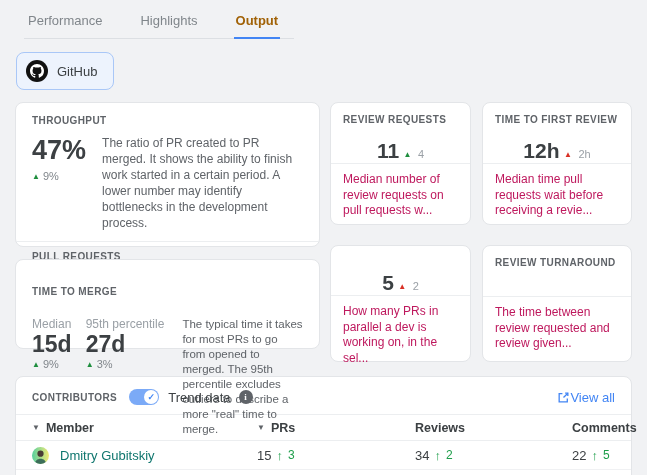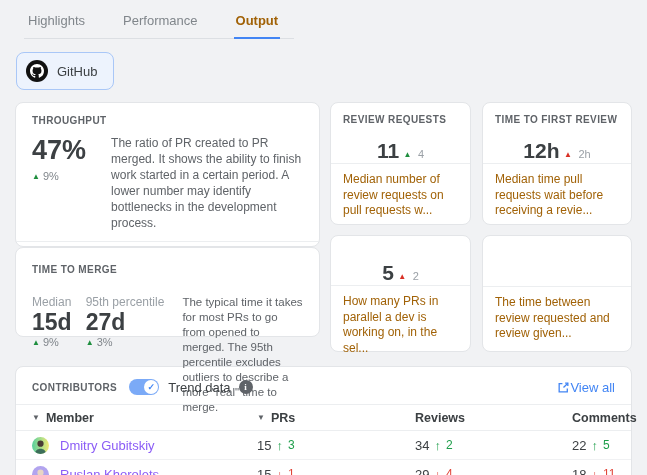--- a/index.html
+++ b/index.html
@@ -19,86 +19,86 @@
   .source-row { margin:13px 0 0 16px; }
   .source-btn {
     display:inline-flex; align-items:center; gap:9px;
     background:#edf3fd; border:1px solid #a9c7f7; border-radius:8px;
     padding:7px 16px 7px 9px; font-size:13px; color:#3c4043; cursor:pointer;
   }
   .gh-badge { width:22px; height:22px; border-radius:50%; background:#111; display:flex; align-items:center; justify-content:center; }
   .gh-badge svg { width:14px; height:14px; fill:#fff; }
   
   .main { display:flex; gap:10px; padding:0 15px; margin-top:12px; }
-  .left-col { width:305px; display:flex; flex-direction:column; flex:none; }
-  .right-grid { flex:1; display:grid; grid-template-columns:141px 1fr; grid-template-rows:123px 117px; gap:10px 11px; }
+  .left-col { width:305px; display:flex; flex-direction:column; gap:12px; flex:none; }
+  .right-grid { flex:1; display:grid; grid-template-columns:141px 1fr; grid-template-rows:123px 117px; gap:20px 11px; }
   .card { background:#fff; border:1px solid #e3e5e8; border-radius:8px; }
   .card-title { font-size:10px; font-weight:bold; letter-spacing:.4px; color:#5f6368; }
   
   .tp-card { height:145px; padding:12px 16px 0 16px; }
   .tp-body { display:flex; gap:16px; margin-top:10px; }
   .big-val { font-size:27px; font-weight:bold; color:#3c4043; line-height:1.1; }
   .delta-line { font-size:11px; color:#80868b; margin-top:4px; white-space:nowrap; }
   .tri { font-size:8px; vertical-align:1px; }
   .tri.up-green { color:#1e8e3e; }
   .tri.up-red { color:#d93025; }
   .desc { font-size:12px; color:#5f6368; line-height:1.33; }
-  .tp-desc { flex:1;margin-left:9px; }
+  .tp-desc { flex:1; }
   .tp-divider { border-top:1px solid #eceef0; margin:9px -16px 0 -16px; }
   .pr-section { padding-top:9px; }
   .pr-stats { display:flex; gap:19px; margin-top:6px; }
   .pr-stat .v { font-size:16px; color:#3c4043; }
   .pr-stat .l { font-size:12px; color:#9aa0a6; margin-top:1px; }
   
-  .ttm-card { height:90px; padding:16px 16px; }
+  .ttm-card { height:90px; padding:26px 16px; }
   .ttm-body { display:flex; gap:14px; margin-top:20px; }
   .ttm-stat .lbl { font-size:12px; color:#9aa0a6; }
   .ttm-stat .val { font-size:23px; font-weight:bold; color:#3c4043; line-height:1.15; }
   .ttm-stat .dl { font-size:11px; color:#80868b; margin-top:1px; }
   .ttm-desc { flex:1; font-size:11.5px; color:#5f6368; line-height:1.3; margin-left:4px; }
   
   .metric-card { padding:11px 12px 9px 12px; display:flex; flex-direction:column; }
   .metric-val-row { text-align:center; margin-top:14px; }
   .metric-val { font-size:21px; font-weight:bold; color:#3c4043; }
   .metric-delta { font-size:11px; color:#9aa0a6; margin-left:2px; }
   .metric-spacer { flex:1; }
-  .metric-desc { border-top:1px solid #eceef0; margin:0 -12px; padding:8px 12px 0 12px; font-size:12px; color:#a16207; line-height:1.3; }
+  .metric-desc { border-top:1px solid #eceef0; margin:0 -12px; padding:8px 12px 0 12px; font-size:12px; color:#be185d; line-height:1.3; }
   
   .contrib-card { margin:14px 15px 0 15px; padding-top:10px; }
   .contrib-head { display:flex; align-items:center; padding:2px 16px 9px 16px; }
   .toggle { width:30px; height:16px; border-radius:8px; background:#7baaf7; margin-left:12px; position:relative; cursor:pointer; flex:none; }
   .toggle .knob { position:absolute; right:1px; top:1px; width:14px; height:14px; background:#fff; border-radius:50%; display:flex; align-items:center; justify-content:center; font-size:9px; color:#4285f4; font-weight:bold; }
   .toggle-label { font-size:13px; color:#3c4043; margin-left:9px; }
   .info-icon { width:14px; height:14px; border-radius:50%; background:#5f6368; color:#fff; font-size:9px; font-weight:bold; display:inline-flex; align-items:center; justify-content:center; margin-left:8px; font-family:"Liberation Serif",serif; cursor:pointer; }
   .head-spacer { flex:1; }
   .view-all { display:inline-flex; align-items:center; gap:0; color:#4285f4; font-size:13px; cursor:pointer; }
   .view-all svg { width:13px; height:13px; stroke:#4285f4; }
   .ctable-header, .ctable-row { display:grid; grid-template-columns:225px 158px 157px 1fr; align-items:center; padding:0 16px; }
   .ctable-header { border-top:1px solid #eceef0; border-bottom:1px solid #eceef0; height:27px; }
   .hcell { font-size:12.5px; font-weight:bold; color:#3c4043; display:flex; align-items:center; gap:6px; cursor:pointer; }
   .sort-caret { font-size:8px; color:#5f6368; }
   .ctable-row { height:29px; border-bottom:1px solid #f0f1f3; }
-  .member-cell { display:flex; align-items:center; gap:11px; font-size:13px; color:#8b5cf6; }
+  .member-cell { display:flex; align-items:center; gap:11px; font-size:13px; color:#0f766e; }
   .avatar { width:17px; height:17px; border-radius:50%; flex:none; overflow:hidden; position:relative; }
   .avatar svg { width:100%; height:100%; display:block; }
   .num-cell { display:flex; align-items:center; gap:5px; font-size:13px; color:#3c4043; }
   .trend { font-size:13px; font-weight:bold; }
   .trend.up { color:#1e9e4a; }
   .trend.down { color:#e04438; }
   .tdelta { font-size:12px; }
   .tdelta.up { color:#1e9e4a; }
   .tdelta.down { color:#e04438; }
 </style>
 </head>
 <body>
 
 <div class="tabbar">
   <div class="tabbar-inner">
+    <div class="tab">Performance</div>
     <div class="tab">Highlights</div>
-    <div class="tab">Performance</div>
     <div class="tab active">Output</div>
   </div>
 </div>
 
 <div class="source-row">
   <div class="source-btn">
     <span class="gh-badge">
       <svg viewBox="0 0 16 16">
           <path d="M8 0C3.58 0 0 3.58 0 8c0 3.54 2.29 6.53 5.47 7.59.4.07.55-.17.55-.38 0-.19-.01-.82-.01-1.49-2.01.37-2.53-.49-2.69-.94-.09-.23-.48-.94-.82-1.13-.28-.15-.68-.52-.01-.53.63-.01 1.08.58 1.23.82.72 1.21 1.87.87 2.33.66.07-.52.28-.87.51-1.07-1.78-.2-3.64-.89-3.64-3.95 0-.87.31-1.59.82-2.15-.08-.2-.36-1.02.08-2.12 0 0 .67-.21 2.2.82.64-.18 1.32-.27 2-.27s1.36.09 2 .27c1.53-1.04 2.2-.82 2.2-.82.44 1.1.16 1.92.08 2.12.51.56.82 1.27.82 2.15 0 3.07-1.87 3.75-3.65 3.95.29.25.54.73.54 1.48 0 1.07-.01 1.93-.01 2.2 0 .21.15.46.55.38A8.01 8.01 0 0 0 16 8c0-4.42-3.58-8-8-8z"></path>
         </svg>
@@ -197,20 +197,21 @@
       <div class="metric-val-row">
         <span class="metric-val">5</span>
         <span class="tri up-red">▲</span>
         <span class="metric-delta">2</span>
       </div>
       <div class="metric-spacer"></div>
       <div class="metric-desc">How many PRs in parallel a dev is working on, in the sel...</div>
     </div>
 
     <div class="card metric-card">
+      <div class="card-title">REVIEW TURNAROUND</div>
       <div class="metric-spacer"></div>
       <div class="metric-desc">The time between review requested and review given...</div>
     </div>
   </div>
 </div>
 
 <div class="card contrib-card">
   <div class="contrib-head">
     <span class="card-title">CONTRIBUTORS</span>
     <div class="toggle">

